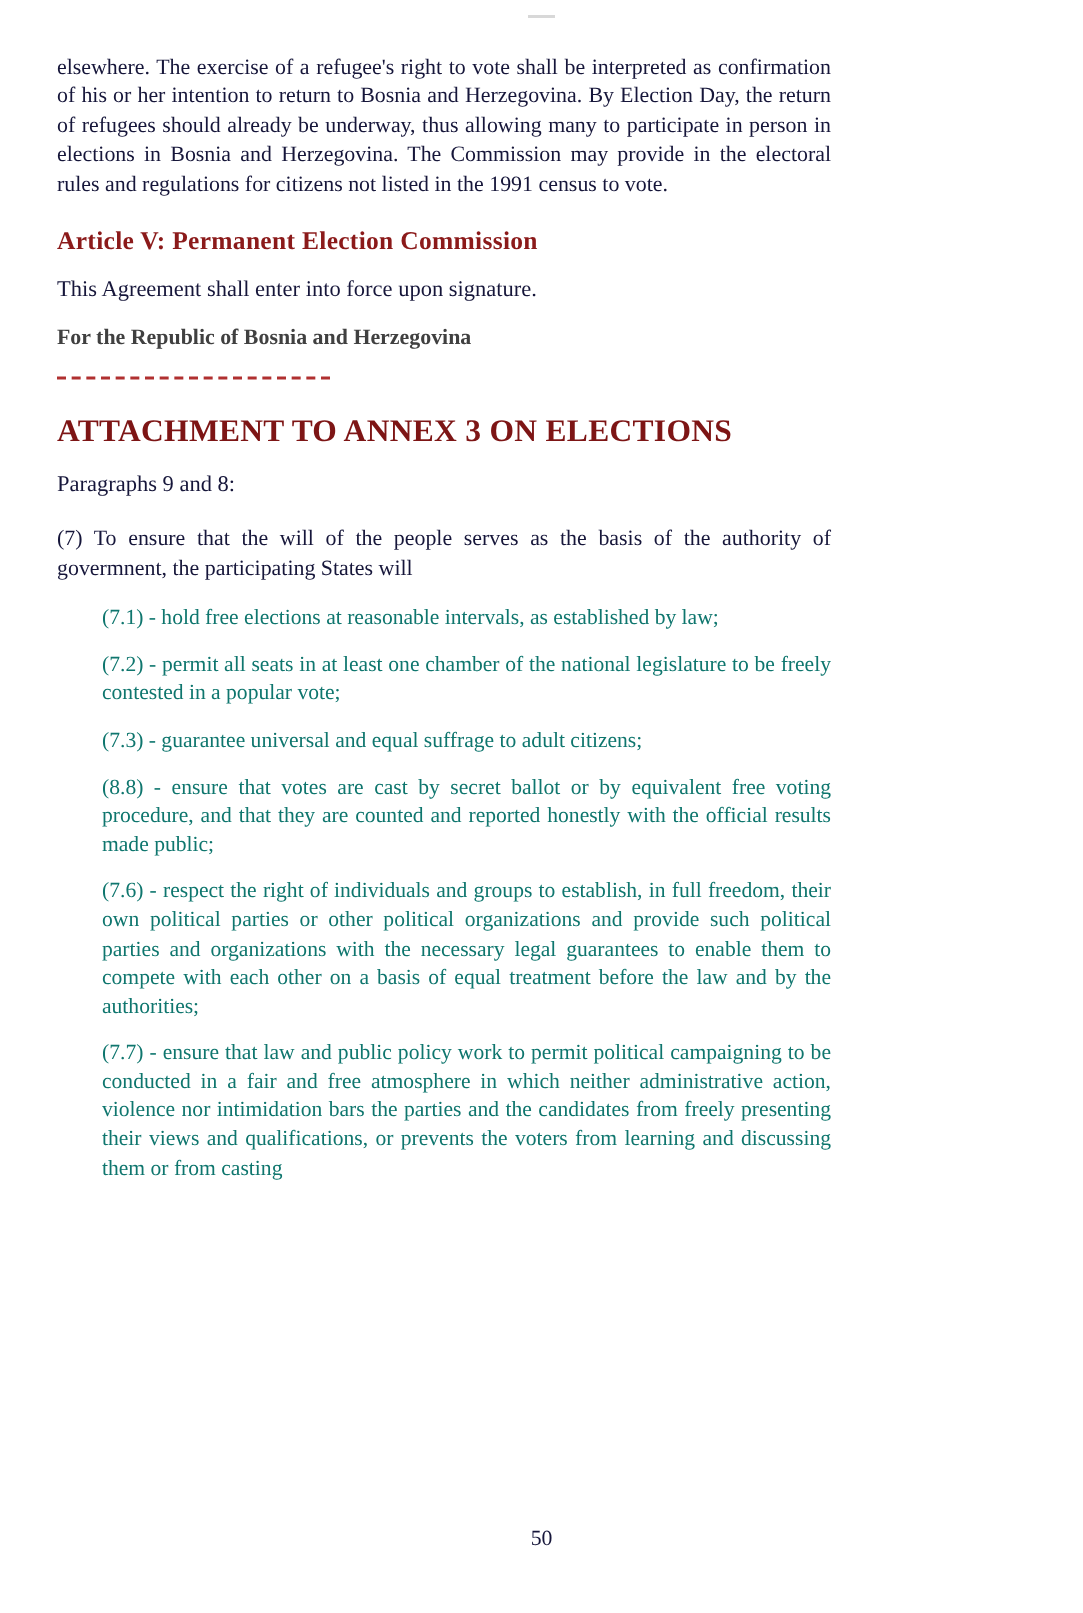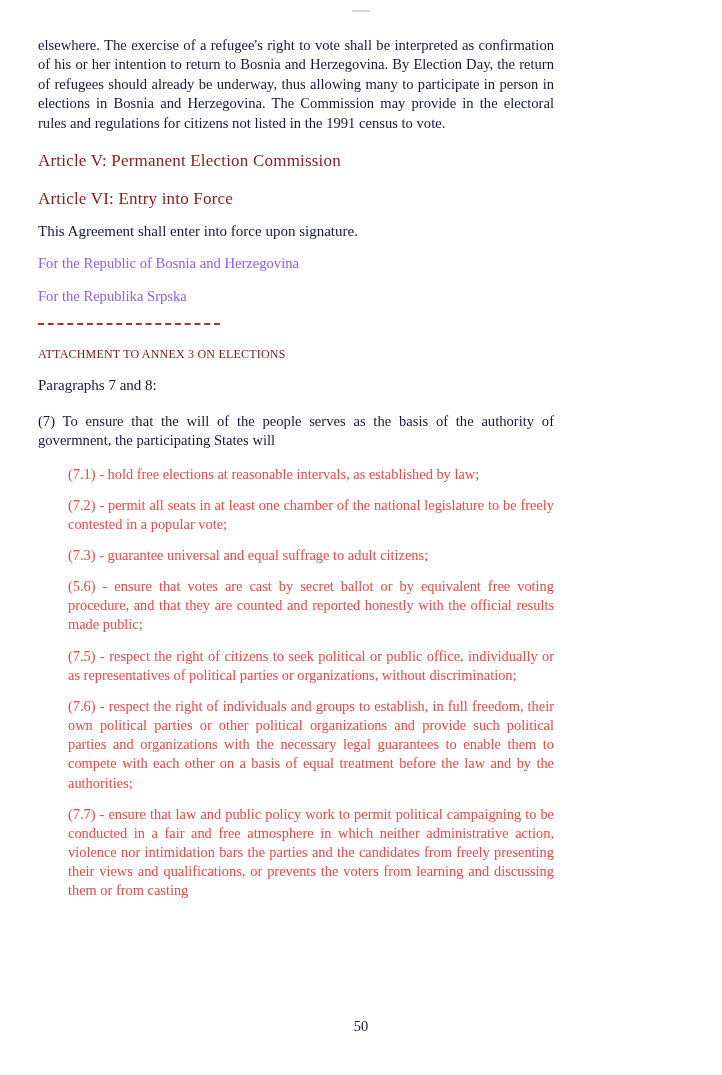--- a/index.html
+++ b/index.html
@@ -25,50 +25,51 @@
   p.body-text {
     margin: 0 0 14px 0;
     font-size: 14.6px;
     line-height: 1.33;
     text-align: justify;
     color: #16163a;
   }
   h2.heading {
     font-family: "Liberation Serif", serif;
     font-size: 17px;
-    font-weight: normal;
+    font-weight: bold;
     color: #8b1a1a;
     margin: 18px 0 13px 0;
     letter-spacing: 0.2px;
   }
   h2.heading.attachment {
     color: #7d1515;
-    font-size: 12px;
+    font-size: 21px;
     margin-top: 20px;
     margin-bottom: 14px;
   }
   .signature-line {
     margin: 0 0 14px 0;
     font-size: 14.6px;
     line-height: 1.33;
-    color: #8b5cf6;
+    color: #404040;
+    font-weight: bold;
   }
   .divider {
     margin: 16px 0 14px 0;
     width: 182px;
     height: 2px;
     border-top: 2px dashed #b03030;
   }
   .sub-item {
     margin: 0 0 12px 0;
     padding-left: 30px;
     font-size: 14.4px;
     line-height: 1.33;
     text-align: justify;
-    color: #ef4444;
+    color: #0f766e;
   }
   .para-intro {
     margin: 16px 0 14px 0;
     font-size: 14.6px;
     line-height: 1.33;
     text-align: justify;
     color: #16163a;
   }
   .plain {
     margin: 0 0 12px 0;
@@ -98,38 +99,35 @@
 <body>
 
 <div class="page">
 
   <div class="top-speck"></div>
 
   <p class="body-text">elsewhere.  The  exercise of a refugee's right to vote shall be interpreted as confirmation of his or  her  intention to return to Bosnia and Herzegovina. By Election Day, the return of refugees should  already  be  underway,  thus  allowing  many  to  participate  in  person  in elections in Bosnia  and  Herzegovina. The Commission may provide in the electoral rules and regulations for citizens not listed in the 1991 census to vote.</p>
 
   <h2 class="heading">Article V: Permanent Election Commission</h2>
 
-  <h2 class="heading">Article VI: Entry into Force</h2>
   <p class="plain">This Agreement shall enter into force upon signature.</p>
 
   <p class="signature-line">For the Republic of Bosnia and Herzegovina</p>
-  <p class="signature-line">For the Republika Srpska</p>
 
   <div class="divider"></div>
 
   <h2 class="heading attachment">ATTACHMENT TO ANNEX 3 ON ELECTIONS</h2>
 
 
-  <p class="plain">Paragraphs 7 and 8:</p>
+  <p class="plain">Paragraphs 9 and 8:</p>
 
   <p class="para-intro">(7) To ensure that the will of the people serves as the basis of the authority of govermnent, the participating States will</p>
 
   <p class="sub-item">(7.1) - hold free elections at reasonable intervals, as established by law;</p>
   <p class="sub-item">(7.2)  -  permit  all  seats  in  at  least  one  chamber   of the national legislature to be freely contested in a popular vote;</p>
   <p class="sub-item">(7.3) - guarantee universal and equal suffrage to adult citizens;</p>
-  <p class="sub-item">(5.6)  -  ensure  that  votes  are cast by secret ballot or by equivalent free voting procedure, and that they are counted and reported honestly with the official results made public;</p>
-  <p class="sub-item">(7.5)  -  respect  the  right  of  citizens  to   seek political or public office, individually or as representatives of political parties or organizations, without discrimination;</p>
+  <p class="sub-item">(8.8)  -  ensure  that  votes  are cast by secret ballot or by equivalent free voting procedure, and that they are counted and reported honestly with the official results made public;</p>
   <p class="sub-item">(7.6)  -  respect  the  right of individuals and groups to establish, in full freedom, their own political  parties  or  other  political  organizations  and  provide  such  political parties and organizations  with  the  necessary  legal  guarantees  to enable them to compete with each other on a basis of equal treatment before the law and by the authorities;</p>
   <p class="sub-item">(7.7)  -  ensure  that law and public policy work to permit  political campaigning to be conducted  in  a  fair   and free atmosphere in which neither administrative action, violence nor   intimidation bars the parties and the candidates from freely presenting their views and qualifications,  or  prevents  the  voters  from learning and discussing them or from casting</p>
 
   <div class="page-number">50</div>
 
 </div>
 
 </body></html>

